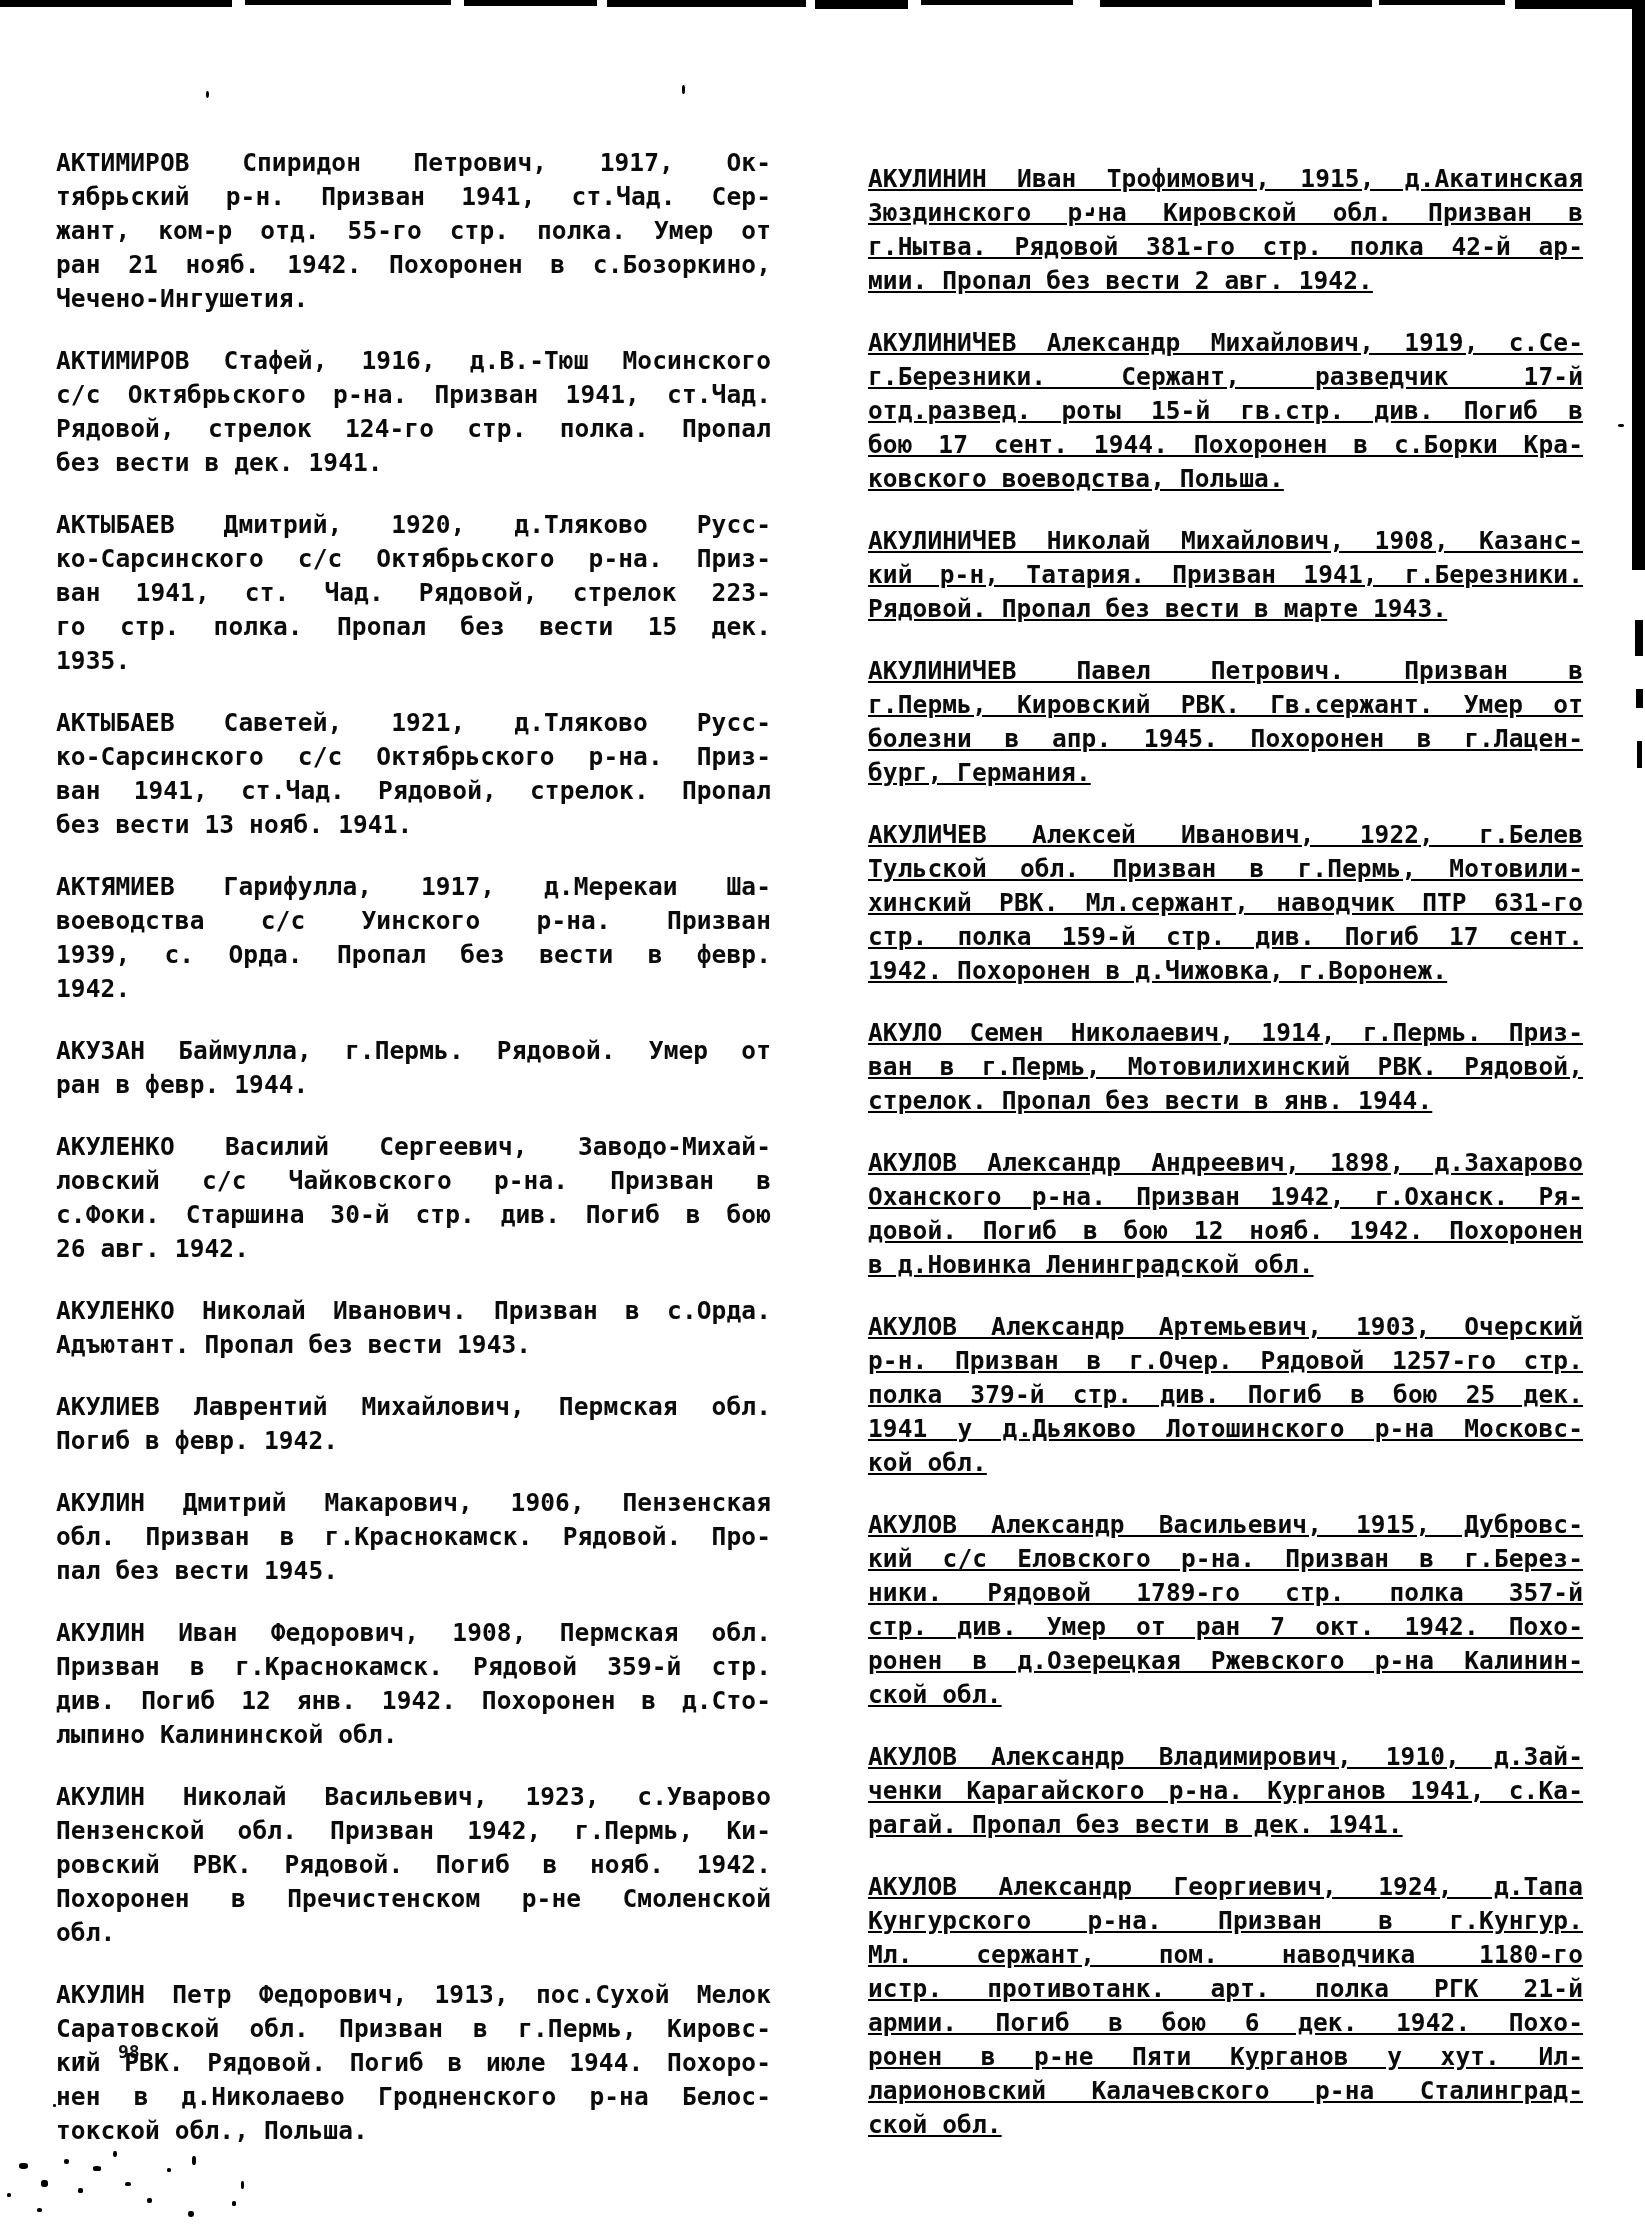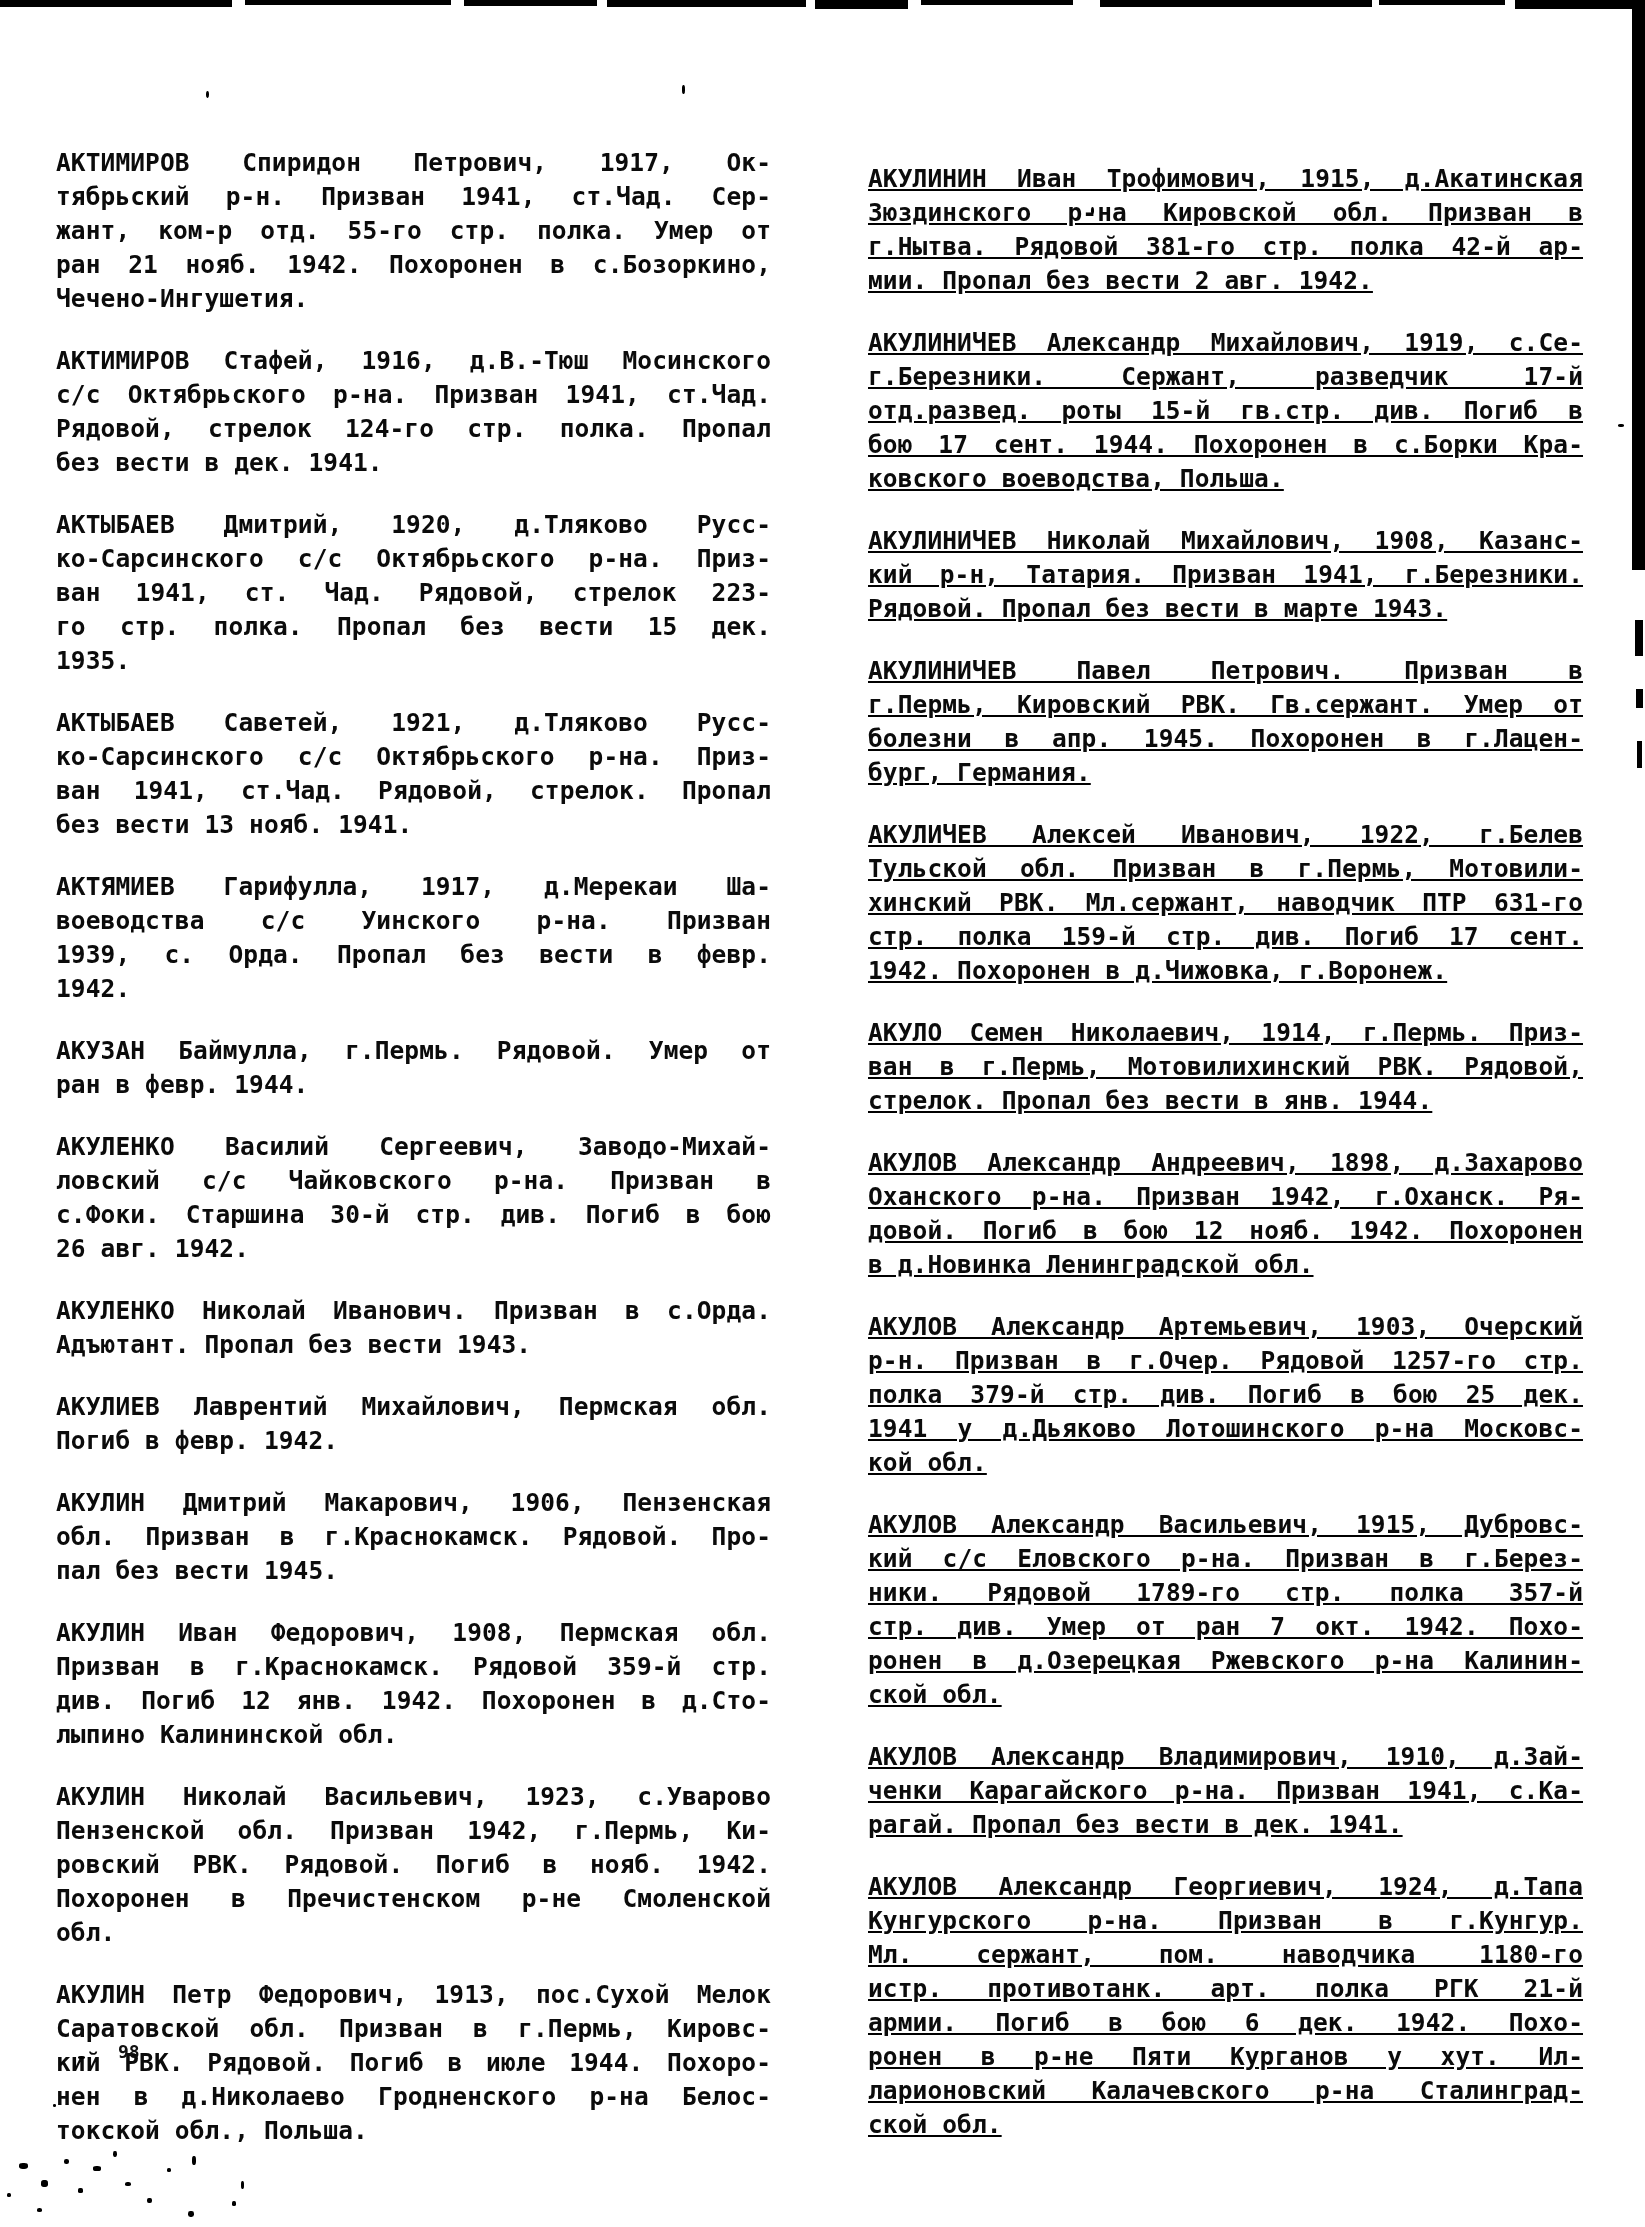--- a/index.html
+++ b/index.html
@@ -171,21 +171,21 @@
       <div class="entry">
         <div class="line">АКУЛОВ Александр Васильевич, 1915, Дубровс-</div>
         <div class="line">кий с/с Еловского р-на. Призван в г.Берез-</div>
         <div class="line">ники. Рядовой 1789-го стр. полка 357-й</div>
         <div class="line">стр. див. Умер от ран 7 окт. 1942. Похо-</div>
         <div class="line">ронен в д.Озерецкая Ржевского р-на Калинин-</div>
         <div class="line last">ской обл.</div>
       </div>
       <div class="entry">
         <div class="line">АКУЛОВ Александр Владимирович, 1910, д.Зай-</div>
-        <div class="line">ченки Карагайского р-на. Призван 1941, с.Ка-</div>
+        <div class="line">ченки Карагайского р-на. Курганов 1941, с.Ка-</div>
         <div class="line last">рагай. Пропал без вести в дек. 1941.</div>
       </div>
       <div class="entry">
         <div class="line">АКУЛОВ Александр Георгиевич, 1924, д.Тапа</div>
         <div class="line">Кунгурского р-на. Призван в г.Кунгур.</div>
         <div class="line">Мл. сержант, пом. наводчика 1180-го</div>
         <div class="line">истр. противотанк. арт. полка РГК 21-й</div>
         <div class="line">армии. Погиб в бою 6 дек. 1942. Похо-</div>
         <div class="line">ронен в р-не Пяти Курганов у хут. Ил-</div>
         <div class="line">ларионовский Калачевского р-на Сталинград-</div>

